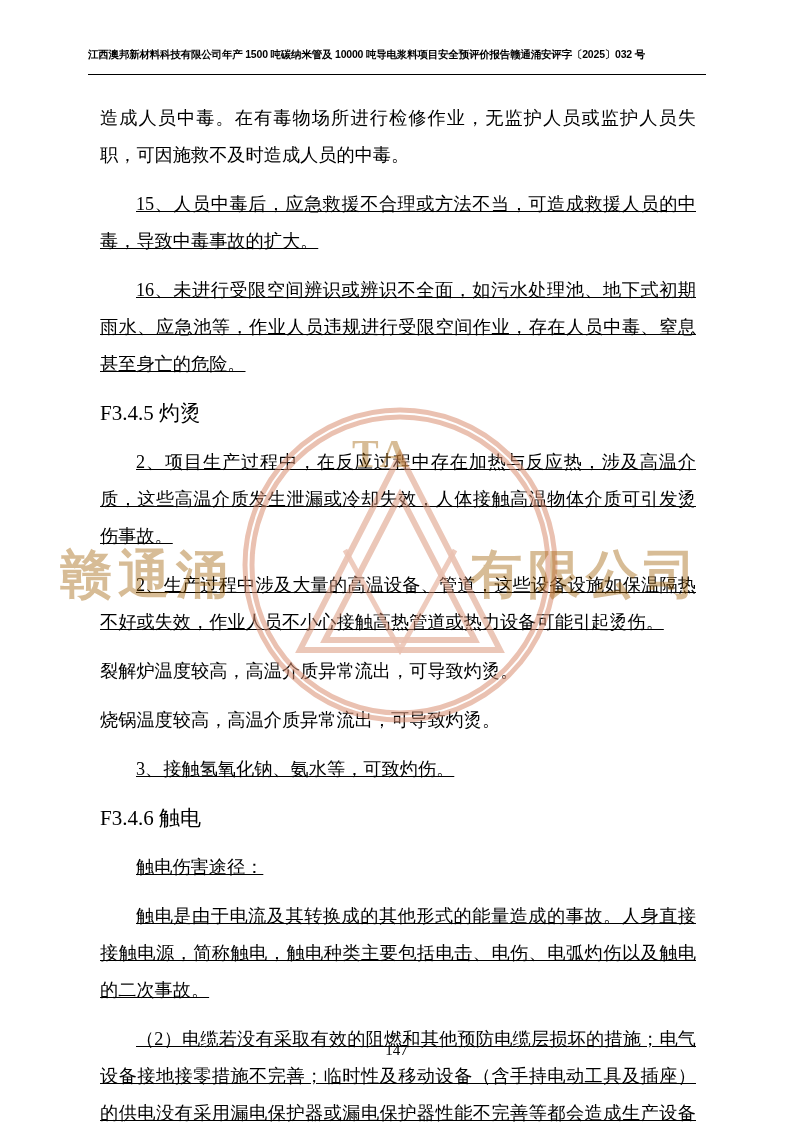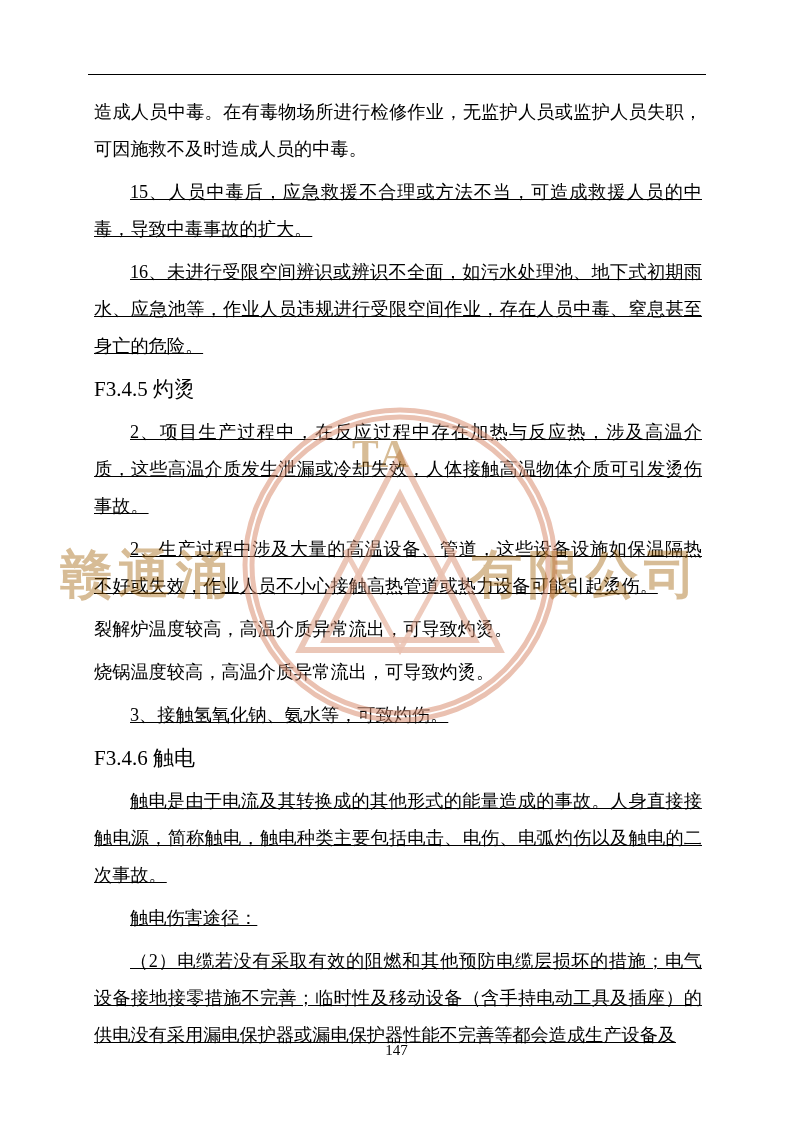--- a/index.html
+++ b/index.html
@@ -50,21 +50,21 @@
     position: absolute;
     left: 88px;
     top: 88px;
     width: 620px;
     font-size: 18.2px;
     line-height: 37px;
     color: #000;
     text-align: justify;
   }
   .content p {
-    margin: 6px;
+    margin: 12px;
     padding: 0;
     text-align: justify;
     text-justify: inter-ideograph;
   }
   .indent2 {
     text-indent: 36px;
     text-decoration: underline;
   }
   .indent0 {
     text-indent: 0;
@@ -126,39 +126,40 @@
     letter-spacing: 4px;
     color: #a16207;
   }
 </style>
 </head>
 <body>
 
 <div class="page">
   <div class="page-inner">
 
+    <div class="doc-header">江西澳邦新材料科技有限公司年产 1500 吨碳纳米管及 10000 吨导电浆料项目安全预评价报告赣通涌安评字〔2025〕032 号</div>
     <div class="header-rule"></div>
 
     <div class="content">
       <p class="indent0">造成人员中毒。在有毒物场所进行检修作业，无监护人员或监护人员失职，可因施救不及时造成人员的中毒。</p>
       <p class="indent2">15、人员中毒后，应急救援不合理或方法不当，可造成救援人员的中毒，导致中毒事故的扩大。</p>
       <p class="indent2">16、未进行受限空间辨识或辨识不全面，如污水处理池、地下式初期雨水、应急池等，作业人员违规进行受限空间作业，存在人员中毒、窒息甚至身亡的危险。</p>
 
       <p class="heading">F3.4.5 灼烫</p>
 
       <p class="indent2">2、项目生产过程中，在反应过程中存在加热与反应热，涉及高温介质，这些高温介质发生泄漏或冷却失效，人体接触高温物体介质可引发烫伤事故。</p>
       <p class="indent2">2、生产过程中涉及大量的高温设备、管道，这些设备设施如保温隔热不好或失效，作业人员不小心接触高热管道或热力设备可能引起烫伤。</p>
       <p class="indent0">裂解炉温度较高，高温介质异常流出，可导致灼烫。</p>
       <p class="indent0">烧锅温度较高，高温介质异常流出，可导致灼烫。</p>
       <p class="indent2">3、接触氢氧化钠、氨水等，可致灼伤。</p>
 
       <p class="heading">F3.4.6 触电</p>
 
+      <p class="indent2">触电伤害途径：</p>
       <p class="indent2">触电是由于电流及其转换成的其他形式的能量造成的事故。人身直接接触电源，简称触电，触电种类主要包括电击、电伤、电弧灼伤以及触电的二次事故。</p>
-      <p class="indent2">触电伤害途径：</p>
       <p class="indent2">（2）电缆若没有采取有效的阻燃和其他预防电缆层损坏的措施；电气设备接地接零措施不完善；临时性及移动设备（含手持电动工具及插座）的供电没有采用漏电保护器或漏电保护器性能不完善等都会造成生产设备及</p>
     </div>
 
     <div class="stamp">
       <svg width="520" height="330" viewBox="0 0 520 330" xmlns="http://www.w3.org/2000/svg">
         <g stroke="#d98f72" fill="none" stroke-width="5">
           <circle cx="260" cy="165" r="155"></circle>
           <circle cx="260" cy="165" r="148"></circle>
         </g>
         <g stroke="#d98f72" fill="none" stroke-width="6" opacity="0.9">

